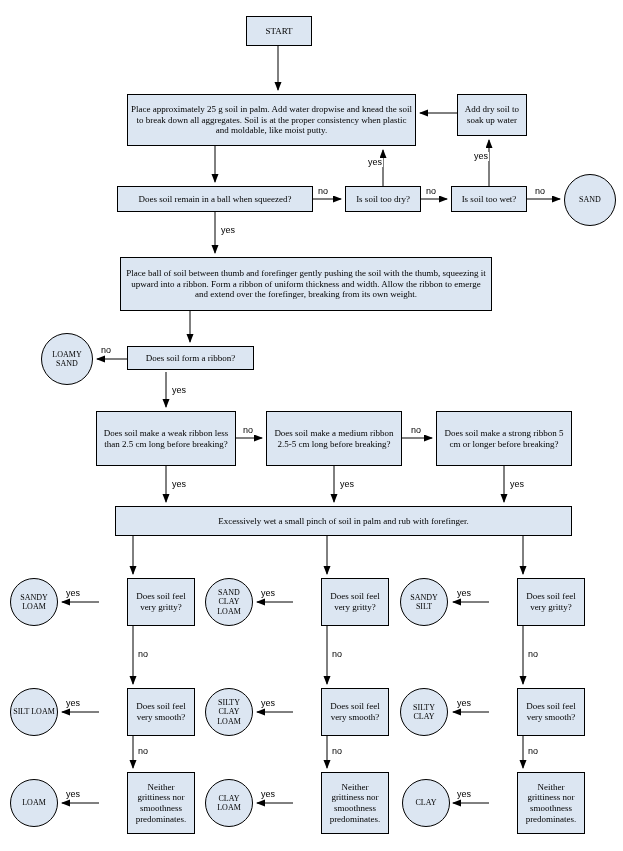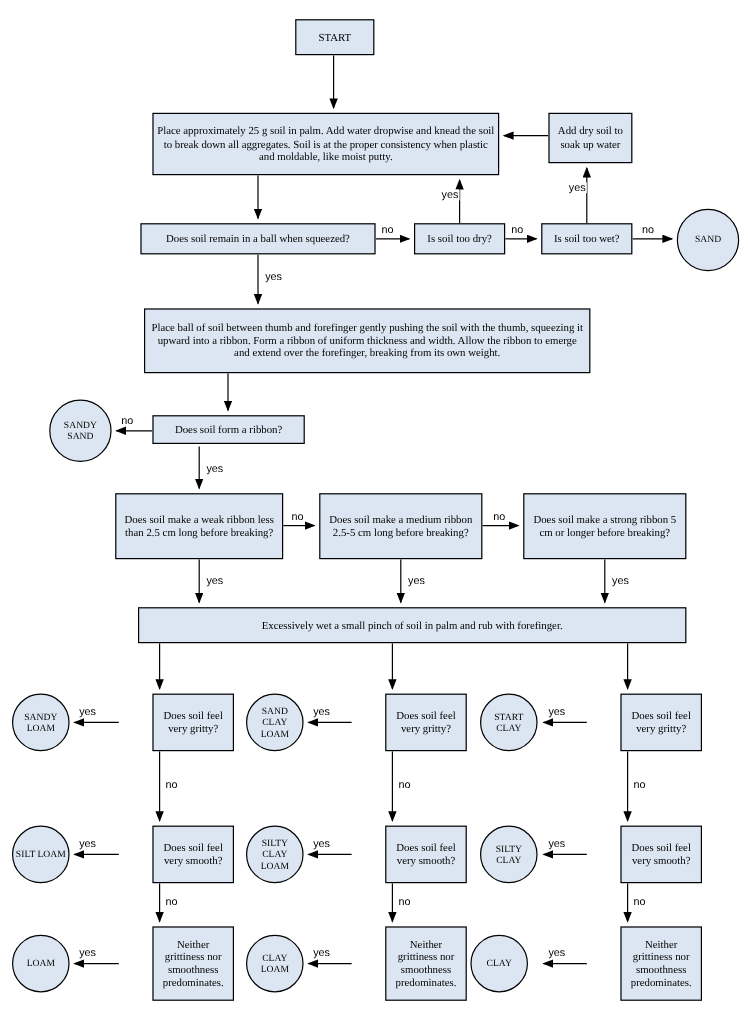--- a/index.html
+++ b/index.html
@@ -100,46 +100,46 @@
 
   <div class="node" style="left:246px;top:16px;width:66px;height:30px">START</div>
   <div class="node" style="left:127px;top:94px;width:289px;height:52px">Place approximately 25 g soil in palm. Add water dropwise and knead the soil to break down all aggregates. Soil is at the proper consistency when plastic and moldable, like moist putty.</div>
   <div class="node" style="left:457px;top:94px;width:70px;height:42px">Add dry soil to soak up water</div>
   <div class="node" style="left:117px;top:186px;width:196px;height:26px">Does soil remain in a ball when squeezed?</div>
   <div class="node" style="left:345px;top:186px;width:76px;height:26px">Is soil too dry?</div>
   <div class="node" style="left:451px;top:186px;width:76px;height:26px">Is soil too wet?</div>
   <div class="node circle" style="left:564px;top:174px;width:52px;height:52px">SAND</div>
 
   <div class="node" style="left:120px;top:257px;width:372px;height:54px">Place ball of soil between thumb and forefinger gently pushing the soil with the thumb, squeezing it upward into a ribbon. Form a ribbon of uniform thickness and width. Allow the ribbon to emerge and extend over the forefinger, breaking from its own weight.</div>
-  <div class="node circle" style="left:41px;top:333px;width:52px;height:52px">SANDY SAND</div>
+  <div class="node circle" style="left:41px;top:333px;width:52px;height:52px">LOAMY SAND</div>
   <div class="node" style="left:127px;top:346px;width:127px;height:24px">Does soil form a ribbon?</div>
   <div class="node" style="left:96px;top:411px;width:140px;height:55px">Does soil make a weak ribbon less than 2.5 cm long before breaking?</div>
   <div class="node" style="left:266px;top:411px;width:136px;height:55px">Does soil make a medium ribbon 2.5-5 cm long before breaking?</div>
   <div class="node" style="left:436px;top:411px;width:136px;height:55px">Does soil make a strong ribbon 5 cm or longer before breaking?</div>
   <div class="node" style="left:115px;top:506px;width:457px;height:30px">Excessively wet a small pinch of soil in palm and rub with forefinger.</div>
 
   <div class="node circle" style="left:10px;top:578px;width:48px;height:48px">SANDY LOAM</div>
   <div class="node q" style="left:99px;top:578px;width:68px;height:48px">Does soil feel very gritty?</div>
   <div class="node circle" style="left:10px;top:688px;width:48px;height:48px">SILT LOAM</div>
   <div class="node q" style="left:99px;top:688px;width:68px;height:48px">Does soil feel very smooth?</div>
   <div class="node circle" style="left:10px;top:779px;width:48px;height:48px">LOAM</div>
   <div class="node q" style="left:99px;top:772px;width:68px;height:62px">Neither grittiness nor smoothness predominates.</div>
 
   <div class="node circle" style="left:205px;top:578px;width:48px;height:48px">SAND CLAY LOAM</div>
   <div class="node q" style="left:293px;top:578px;width:68px;height:48px">Does soil feel very gritty?</div>
   <div class="node circle" style="left:205px;top:688px;width:48px;height:48px">SILTY CLAY LOAM</div>
   <div class="node q" style="left:293px;top:688px;width:68px;height:48px">Does soil feel very smooth?</div>
   <div class="node circle" style="left:205px;top:779px;width:48px;height:48px">CLAY LOAM</div>
   <div class="node q" style="left:293px;top:772px;width:68px;height:62px">Neither grittiness nor smoothness predominates.</div>
 
-  <div class="node circle" style="left:400px;top:578px;width:48px;height:48px">START CLAY</div>
+  <div class="node circle" style="left:400px;top:578px;width:48px;height:48px">SANDY SILT</div>
   <div class="node q" style="left:489px;top:578px;width:68px;height:48px">Does soil feel very gritty?</div>
   <div class="node circle" style="left:400px;top:688px;width:48px;height:48px">SILTY CLAY</div>
   <div class="node q" style="left:489px;top:688px;width:68px;height:48px">Does soil feel very smooth?</div>
-  <div class="node circle" style="left:392px;top:779px;width:48px;height:48px">CLAY</div>
+  <div class="node circle" style="left:402px;top:779px;width:48px;height:48px">CLAY</div>
   <div class="node q" style="left:489px;top:772px;width:68px;height:62px">Neither grittiness nor smoothness predominates.</div>
 
   <span class="lbl" style="left:317px;top:187px">no</span>
   <span class="lbl" style="left:367px;top:158px">yes</span>
   <span class="lbl" style="left:425px;top:187px">no</span>
   <span class="lbl" style="left:473px;top:152px">yes</span>
   <span class="lbl" style="left:534px;top:187px">no</span>
   <span class="lbl" style="left:220px;top:226px">yes</span>
   <span class="lbl" style="left:100px;top:346px">no</span>
   <span class="lbl" style="left:171px;top:386px">yes</span>

